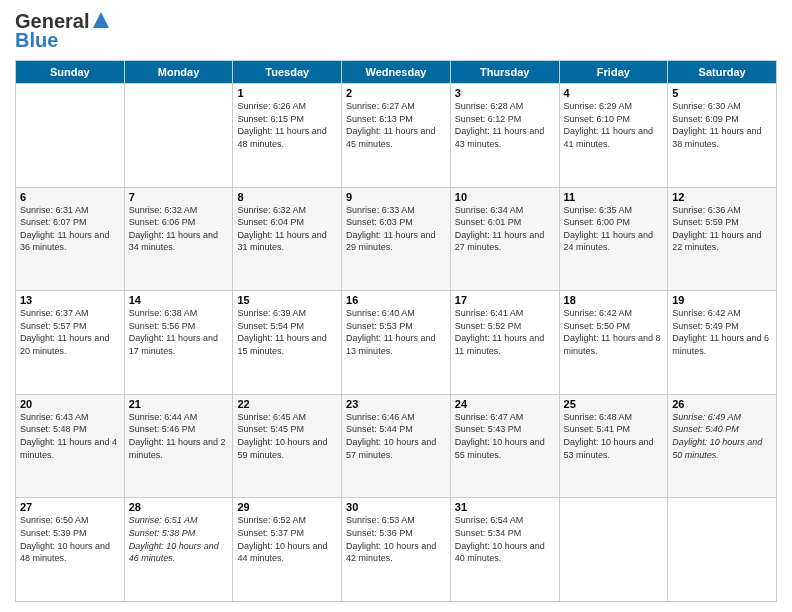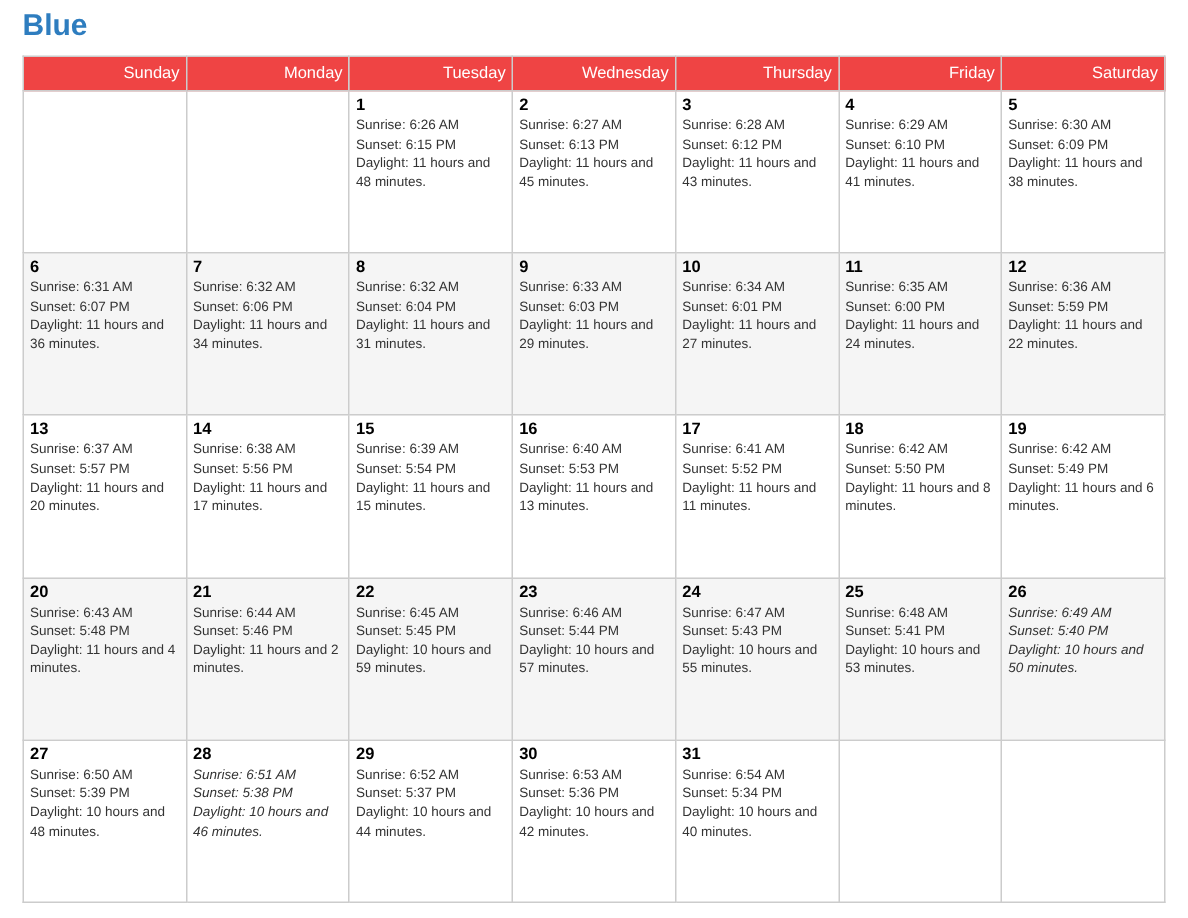--- a/index.html
+++ b/index.html
@@ -46,26 +46,26 @@
       font-weight: normal;
       color: #555;
     }
     .calendar {
       width: 100%;
       border-collapse: collapse;
       flex: 1;
       font-size: 9.5px;
     }
     .calendar thead th {
-      background: #ef4444;
+      background: #0369a1;
       color: #fff;
       padding: 5px 4px;
-      text-align: right;
+      text-align: center;
       font-size: 11px;
-      font-weight: normal;
+      font-weight: bold;
       border: 1px solid #ccc;
     }
     .calendar tbody td {
       border: 1px solid #ccc;
       vertical-align: top;
       padding: 3px 4px;
       width: 108px;
       height: 80px;
       background: #fff;
     }
@@ -86,20 +86,26 @@
     .empty-cell {
       background: #fff !important;
     }
   </style>
 </head>
 <body>
 
 <div class="page">
   <div class="header">
     <div class="logo">
+      <div class="logo-line">
+        <span style="font-size:20px;font-weight:bold;color:#333;">General</span>
+        <svg width="20" height="20" viewBox="0 0 20 20" style="margin-left:2px;margin-top:-4px;">
+          <polygon points="2,18 10,2 18,18" fill="#2e7dbf"></polygon>
+        </svg>
+      </div>
       <span style="font-size:20px;font-weight:bold;color:#2e7dbf;margin-top:-4px;">Blue</span>
     </div>
   </div>
 
   <table class="calendar">
     <thead>
       <tr>
         <th>Sunday</th>
         <th>Monday</th>
         <th>Tuesday</th>

